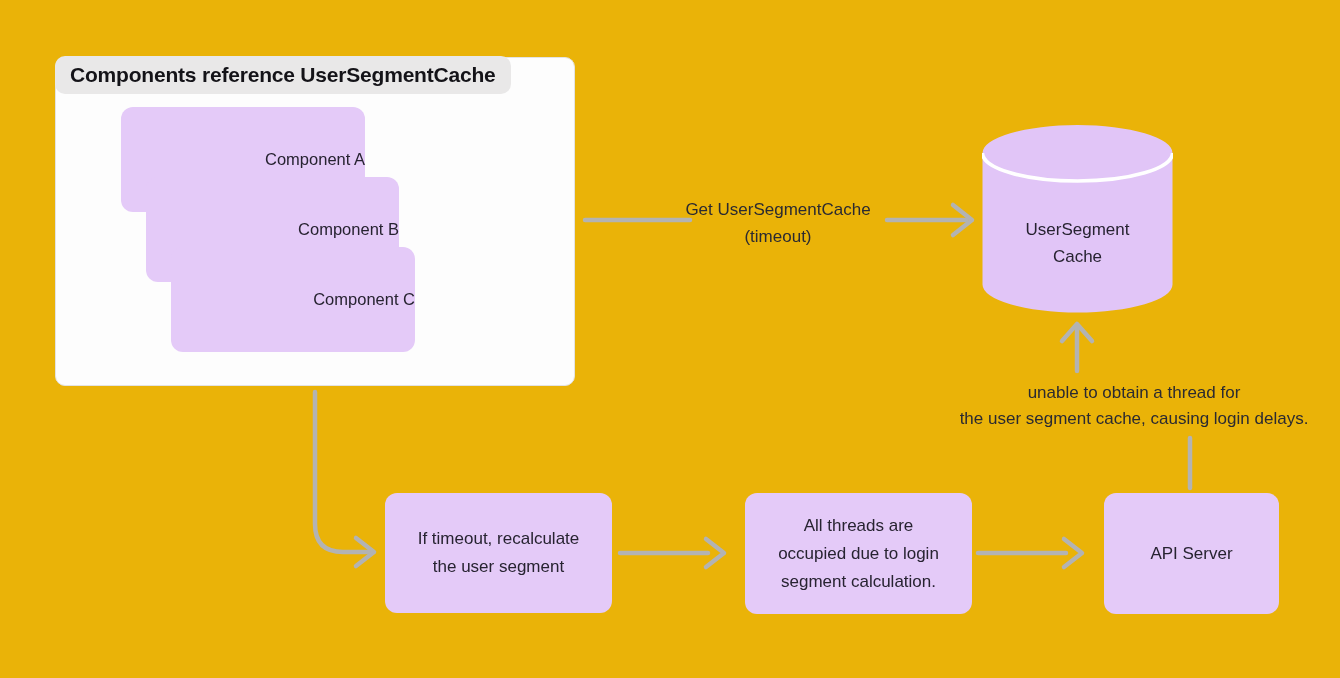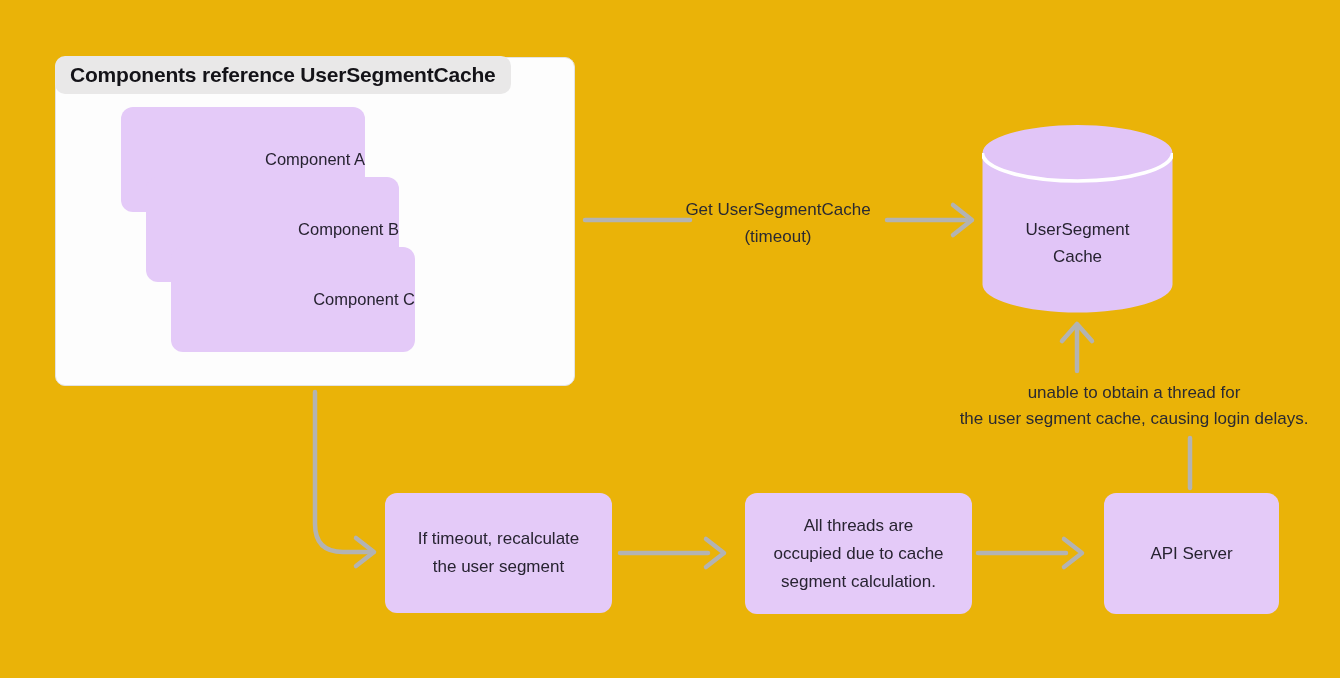--- a/index.html
+++ b/index.html
@@ -97,21 +97,21 @@
       <span>Cache</span>
     </div>
   </div>
 
   <div class="node node-recalc">
     <span>If timeout, recalculate</span>
     <span>the user segment</span>
   </div>
   <div class="node node-threads">
     <span>All threads are</span>
-    <span>occupied due to cache</span>
+    <span>occupied due to login</span>
     <span>segment calculation.</span>
   </div>
   <div class="node node-api">
     <span>API Server</span>
   </div>
 
   <div class="edge-label label-get">
     <span>Get UserSegmentCache</span>
     <span>(timeout)</span>
   </div>

